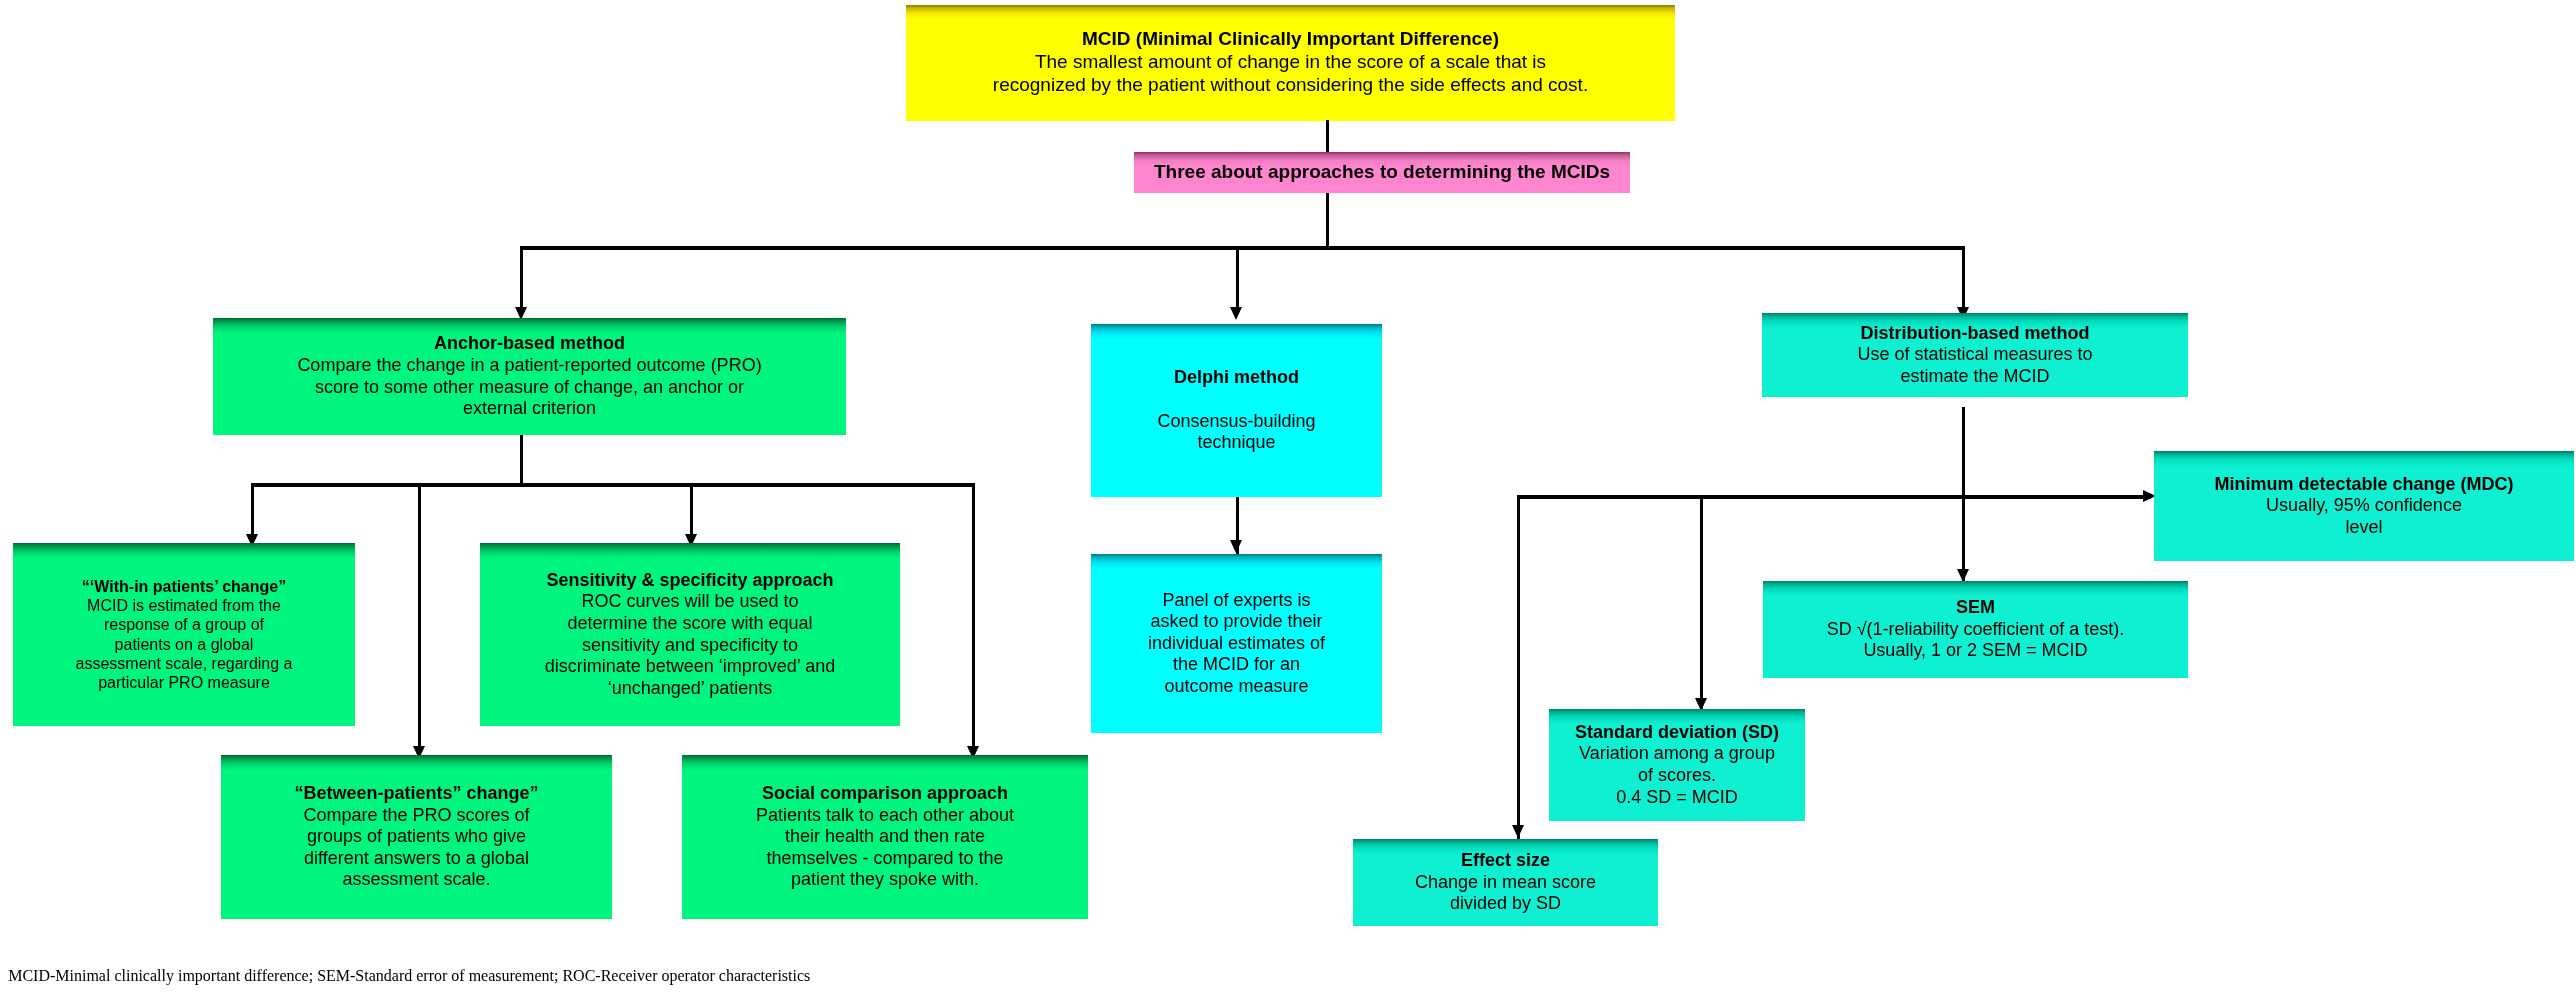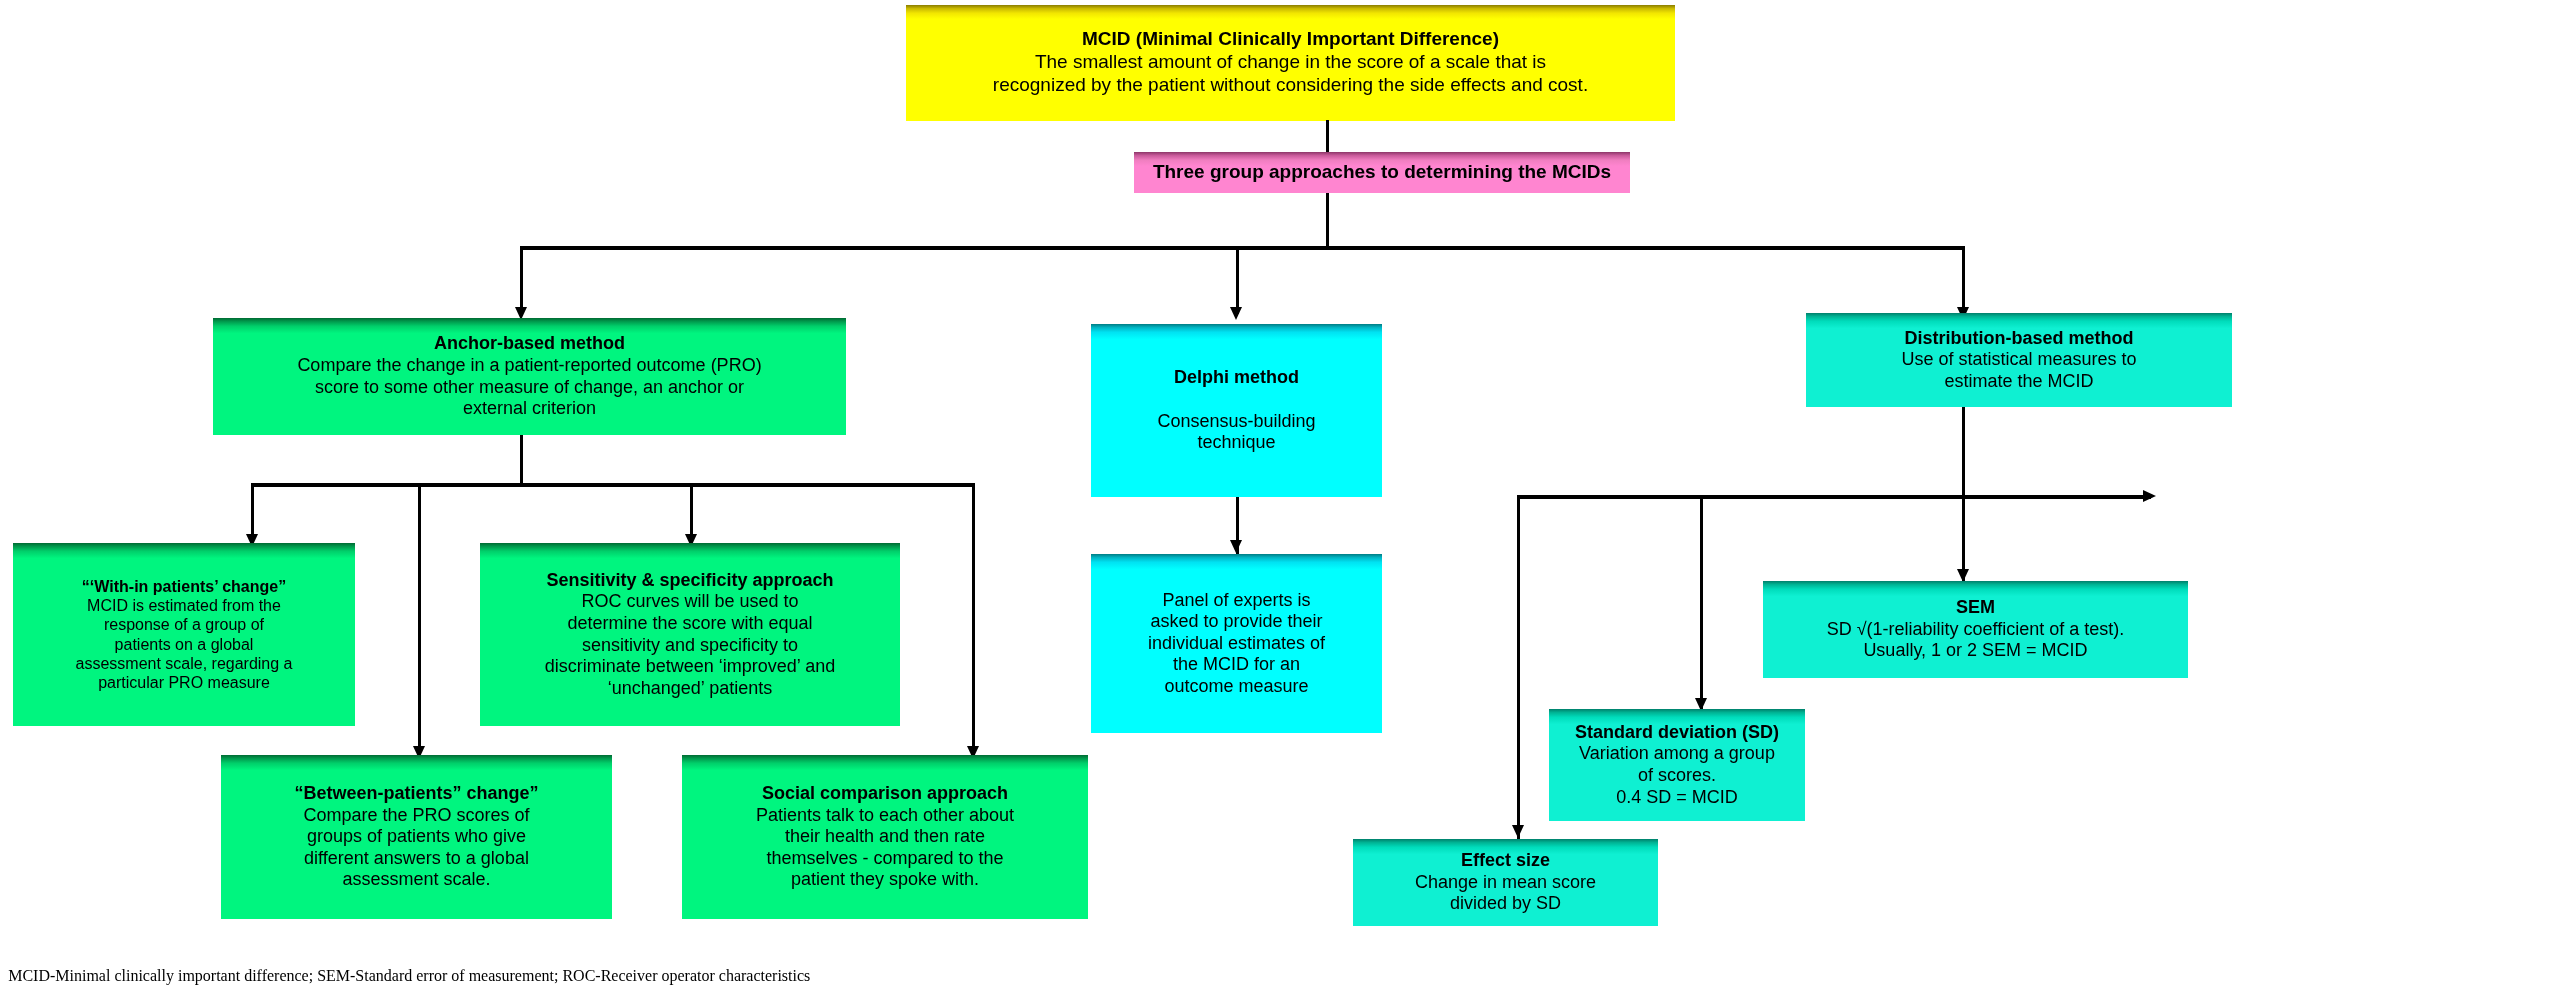--- a/index.html
+++ b/index.html
@@ -96,21 +96,21 @@
 
   <div class="node c-yellow" style="left:906px;top:4.7px;width:769px;height:116px;font-size:19px;">
     <span class="ttl">MCID (Minimal Clinically Important Difference)</span>
     <span class="body">The smallest amount of change in the score of a scale that is
 recognized by the patient without considering the side effects and cost.</span>
   </div>
 
   <div class="vline" style="left:1326px;top:120px;height:32px;"></div>
 
   <div class="node c-pink" style="left:1134px;top:152px;width:496px;height:41px;font-size:19px;">
-    <span class="ttl">Three group approaches to determining the MCIDs</span>
+    <span class="ttl">Three about approaches to determining the MCIDs</span>
   </div>
 
   <div class="vline" style="left:1326px;top:193px;height:56px;"></div>
   <div class="hline thick" style="left:520px;top:246px;width:1445px;"></div>
 
   <div class="vline" style="left:520px;top:246px;height:68px;"></div>
   <div class="arrow-down" style="left:515px;top:307px;"></div>
 
   <div class="vline" style="left:1236px;top:246px;height:68px;"></div>
   <div class="arrow-down" style="left:1230px;top:307px;"></div>
@@ -185,40 +185,45 @@
   <div class="arrow-down" style="left:1230px;top:540px;"></div>
 
   <div class="node c-cyan" style="left:1091px;top:554px;width:291px;height:179px;font-size:18px;">
     <span class="body">Panel of experts is
 asked to provide their
 individual estimates of
 the MCID for an
 outcome measure</span>
   </div>
 
-  <div class="node c-turq" style="left:1762px;top:313px;width:426px;height:94px;font-size:18px;margin-left:44px;">
+  <div class="node c-turq" style="left:1762px;top:313px;width:426px;height:84px;font-size:18px;">
     <span class="ttl">Distribution-based method</span>
     <span class="body">Use of statistical measures to
 estimate the MCID</span>
   </div>
 
   <div class="vline" style="left:1962px;top:407px;height:91px;"></div>
   <div class="hline thick" style="left:1517px;top:495px;width:634px;"></div>
 
   <div class="arrow-right" style="left:2143px;top:490px;"></div>
 
   <div class="vline" style="left:1962px;top:495px;height:87px;"></div>
   <div class="arrow-down" style="left:1957px;top:569px;"></div>
 
   <div class="vline" style="left:1700px;top:495px;height:216px;"></div>
   <div class="arrow-down" style="left:1695px;top:698px;"></div>
 
   <div class="vline" style="left:1517px;top:495px;height:344px;"></div>
   <div class="arrow-down" style="left:1512px;top:825px;"></div>
 
+  <div class="node c-turq" style="left:2154px;top:451px;width:420px;height:110px;font-size:18px;">
+    <span class="ttl">Minimum detectable change (MDC)</span>
+    <span class="body">Usually, 95% confidence
+level</span>
+  </div>
 
   <div class="node c-turq" style="left:1763px;top:581px;width:425px;height:97px;font-size:18px;">
     <span class="ttl">SEM</span>
     <span class="body">SD √(1-reliability coefficient of a test).
 Usually, 1 or 2 SEM = MCID</span>
   </div>
 
   <div class="node c-turq" style="left:1549px;top:709px;width:256px;height:112px;font-size:18px;">
     <span class="ttl">Standard deviation (SD)</span>
     <span class="body">Variation among a group

